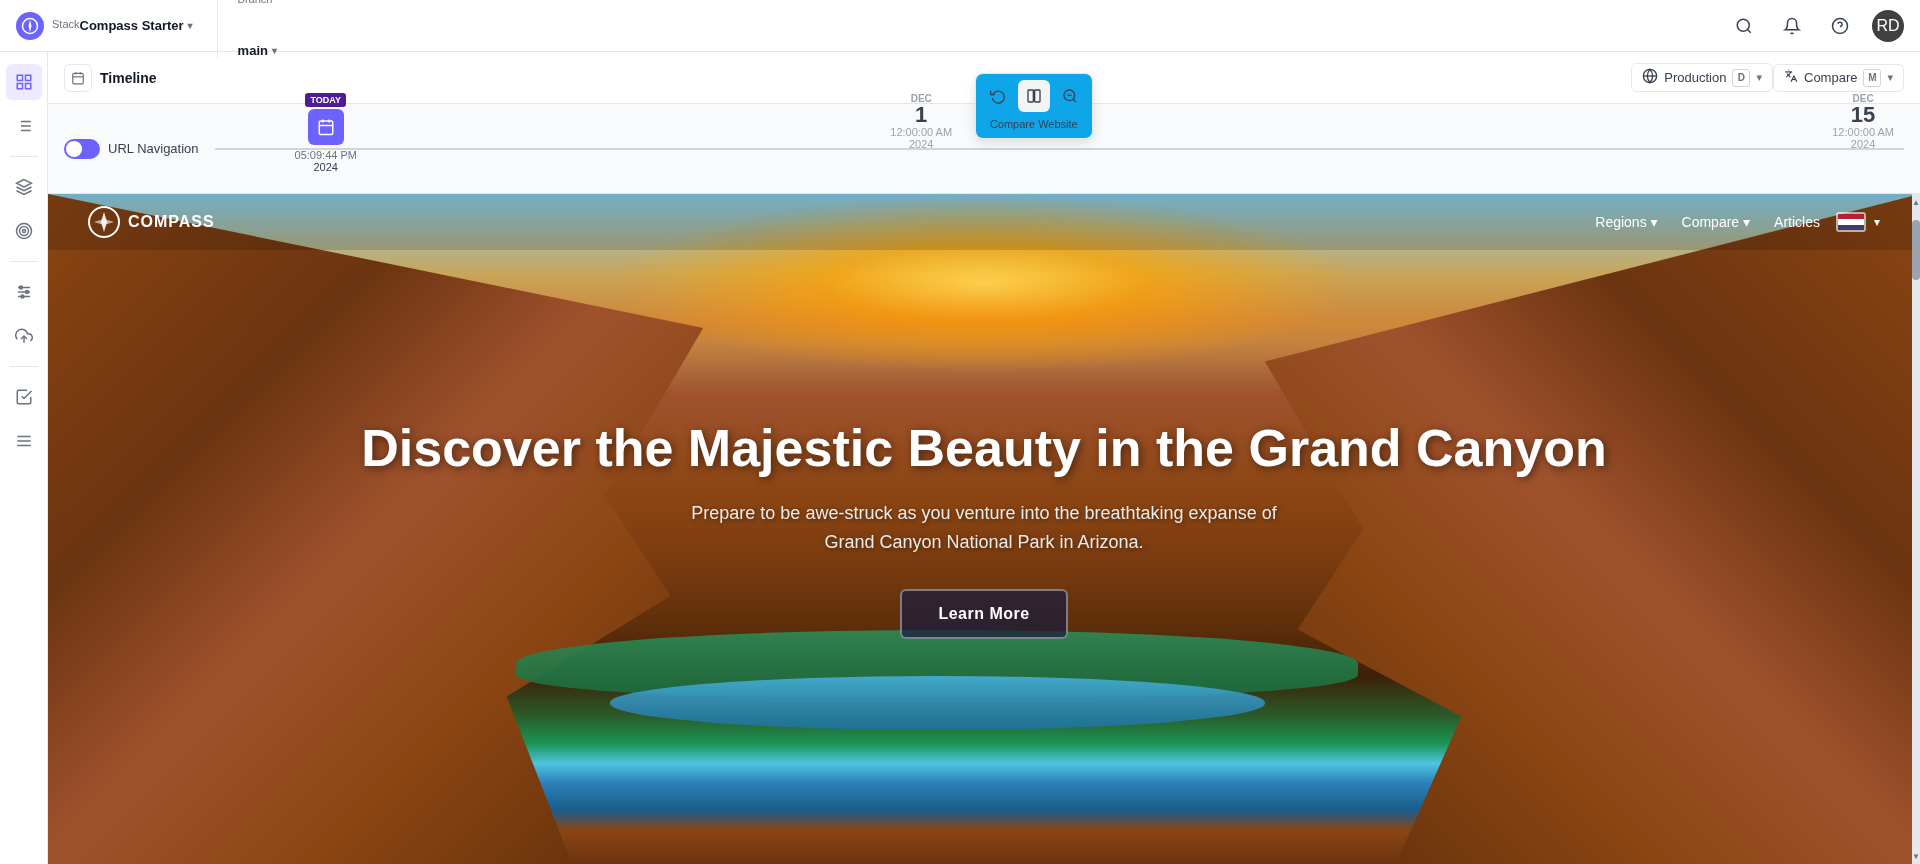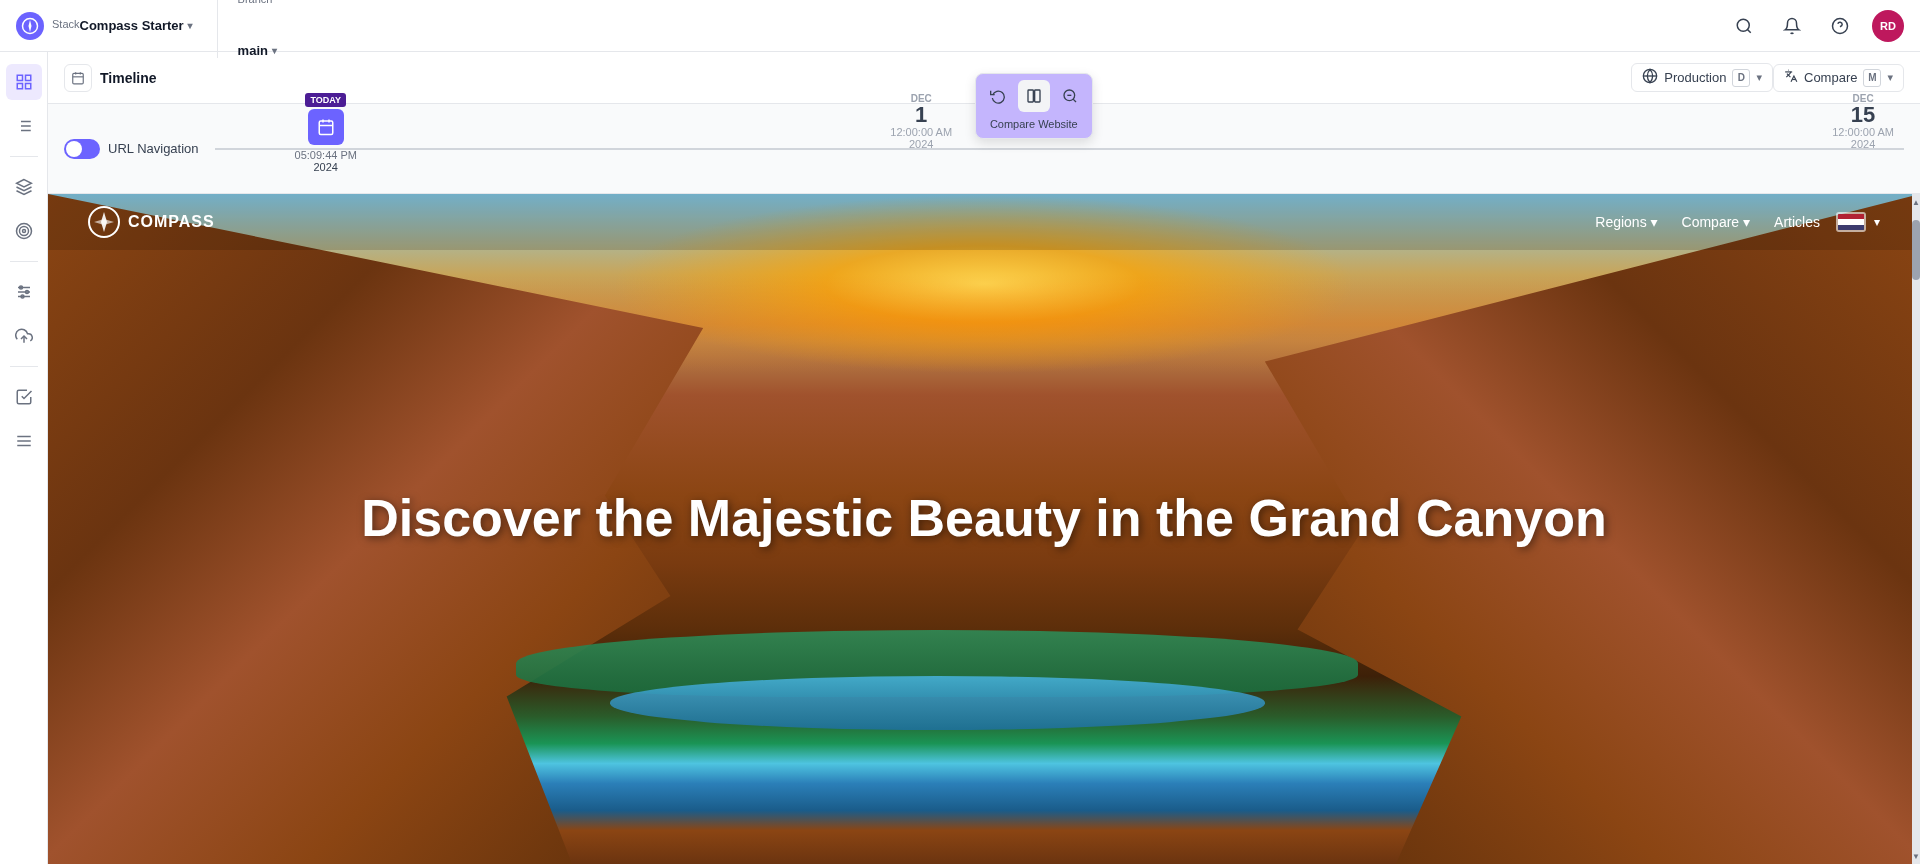--- a/index.html
+++ b/index.html
@@ -93,28 +93,28 @@
       border-radius: 6px;
       cursor: pointer;
       color: #374151;
       font-size: 18px;
       border: none;
       background: transparent;
     }
     .avatar {
       width: 32px;
       height: 32px;
-      background: #be185d;
+      background: #404040;
       border-radius: 50%;
       display: flex;
       align-items: center;
       justify-content: center;
       color: white;
-      font-size: 11px;
-      font-weight: bold;
+      font-size: 16px;
+      font-weight: normal;
       cursor: pointer;
     }
 
     
     .main-layout {
       display: flex;
       flex: 1;
       overflow: hidden;
     }
 
@@ -271,21 +271,21 @@
     }
     .toggle-label {
       font-size: 13px;
       color: #374151;
       font-weight: 500;
     }
 
     
     .toolbar-popup {
       position: absolute;
-      background: #c4b5fd;
+      background: #0ea5e9;
       border: 1px solid #e5e7eb;
       border-radius: 8px;
       box-shadow: 0 4px 12px rgba(0,0,0,0.12);
       z-index: 50;
       display: flex;
       flex-direction: column;
       align-items: center;
       padding: 6px;
     }
     .toolbar-popup-btns {
@@ -715,20 +715,22 @@
             <div style="height:33%;background:#B22234;"></div>
             <div style="height:34%;background:white;"></div>
             <div style="height:33%;background:#3C3B6E;"></div>
           </div>
           <span style="color:white;font-size:12px;">▾</span>
         </div>
       </div>
 
       <div class="hero-content">
         <h1 class="hero-title">Discover the Majestic Beauty in the Grand Canyon</h1>
+        <p class="hero-subtitle">Prepare to be awe-struck as you venture into the breathtaking expanse of Grand Canyon National Park in Arizona.</p>
+        <button class="hero-btn">Learn More</button>
       </div>
 
       <div class="scrollbar-right">
         <div class="scroll-arrow-up">▲</div>
         <div class="scrollbar-thumb"></div>
         <div class="scroll-arrow-down">▼</div>
       </div>
     </div>
 
   </div>

